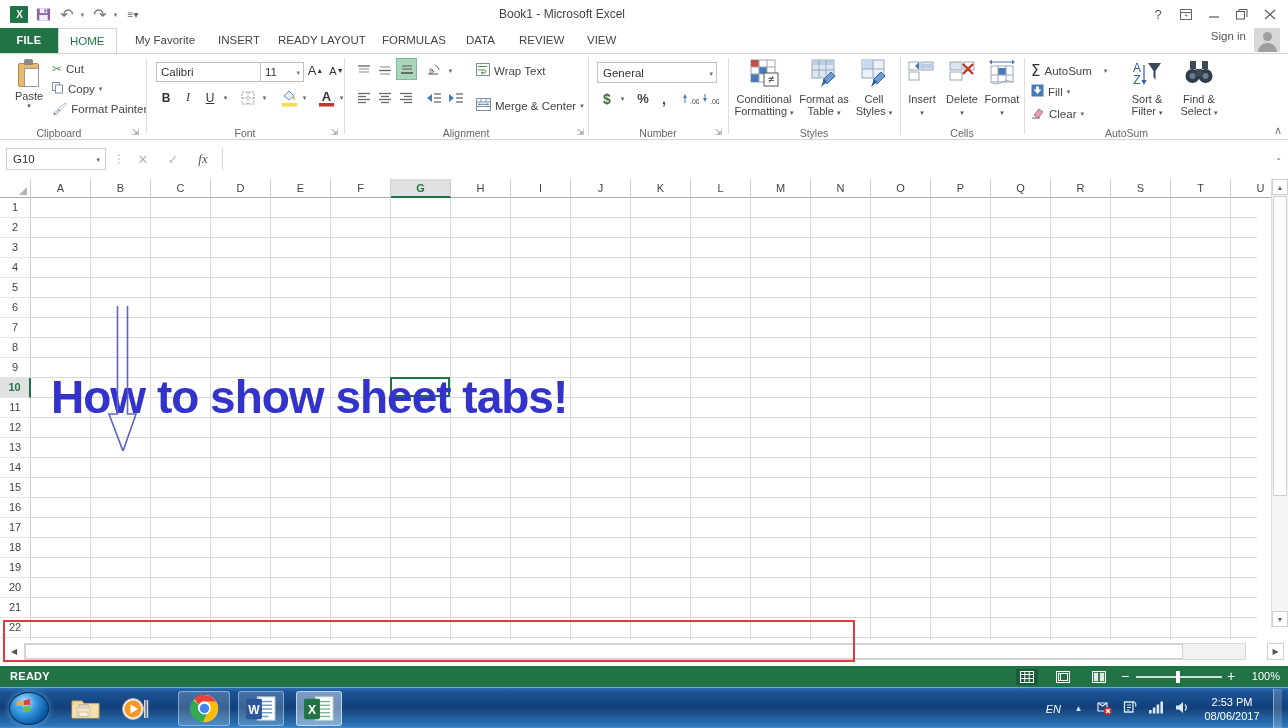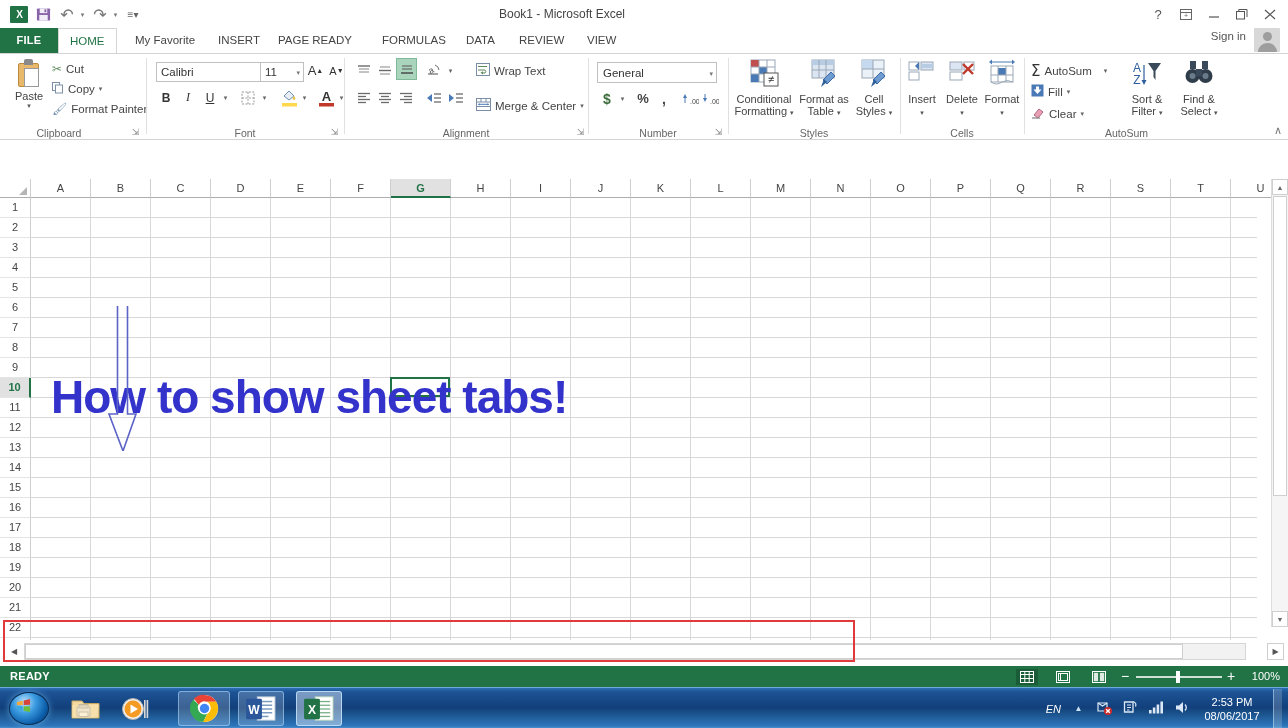--- a/index.html
+++ b/index.html
@@ -394,21 +394,21 @@
           </svg>
       </div>
     </div>
   </div>
 
   <div class="tabsrow">
     <div class="tab file" style="left:0;width:58px;text-align:center;padding:0">FILE</div>
     <div class="tab active" style="left:58px">HOME</div>
     <div class="tab" style="left:124px">My Favorite</div>
     <div class="tab" style="left:207px">INSERT</div>
-    <div class="tab" style="left:267px">PAGE READY</div>
+    <div class="tab" style="left:267px">READY LAYOUT</div>
     <div class="tab" style="left:371px">FORMULAS</div>
     <div class="tab" style="left:455px">DATA</div>
     <div class="tab" style="left:508px">REVIEW</div>
     <div class="tab" style="left:576px">VIEW</div>
   </div>
   <div class="signin">Sign in</div>
   <div class="avatar"></div>
 
   <div class="ribbon">
 
@@ -776,20 +776,32 @@
           </svg>
         </div>
         <span class="bl">Find &amp;</span>
         <span class="bl"><span>Select</span> <span class="bc">▾</span></span>
       </div>
       <div class="glabel" style="left:-30px">AutoSum</div>
     </div>
     <div class="ribbon-collapse">∧</div>
   </div>
 
+  <div class="fbar">
+    <div class="namebox">
+      <span>G10</span>
+      <span class="namebox-caret">▾</span>
+    </div>
+    <div class="fbar-dots">⋮</div>
+    <div class="fbar-btn" style="left:130px">✕</div>
+    <div class="fbar-btn" style="left:160px">✓</div>
+    <div class="fbar-btn" style="left:190px;font-style:italic;font-family:'Liberation Serif',serif;color:#555">fx</div>
+    <div class="fbar-input"></div>
+    <div class="fbar-expand">⌄</div>
+  </div>
 
   <div class="gridwrap">
     <div class="corner"></div>
     <div id="colheaders">
         <div class="colhdr" style="left: 31px; width: 60px;">A</div>
         <div class="colhdr" style="left: 91px; width: 60px;">B</div>
         <div class="colhdr" style="left: 151px; width: 60px;">C</div>
         <div class="colhdr" style="left: 211px; width: 60px;">D</div>
         <div class="colhdr" style="left: 271px; width: 60px;">E</div>
         <div class="colhdr" style="left: 331px; width: 60px;">F</div>

